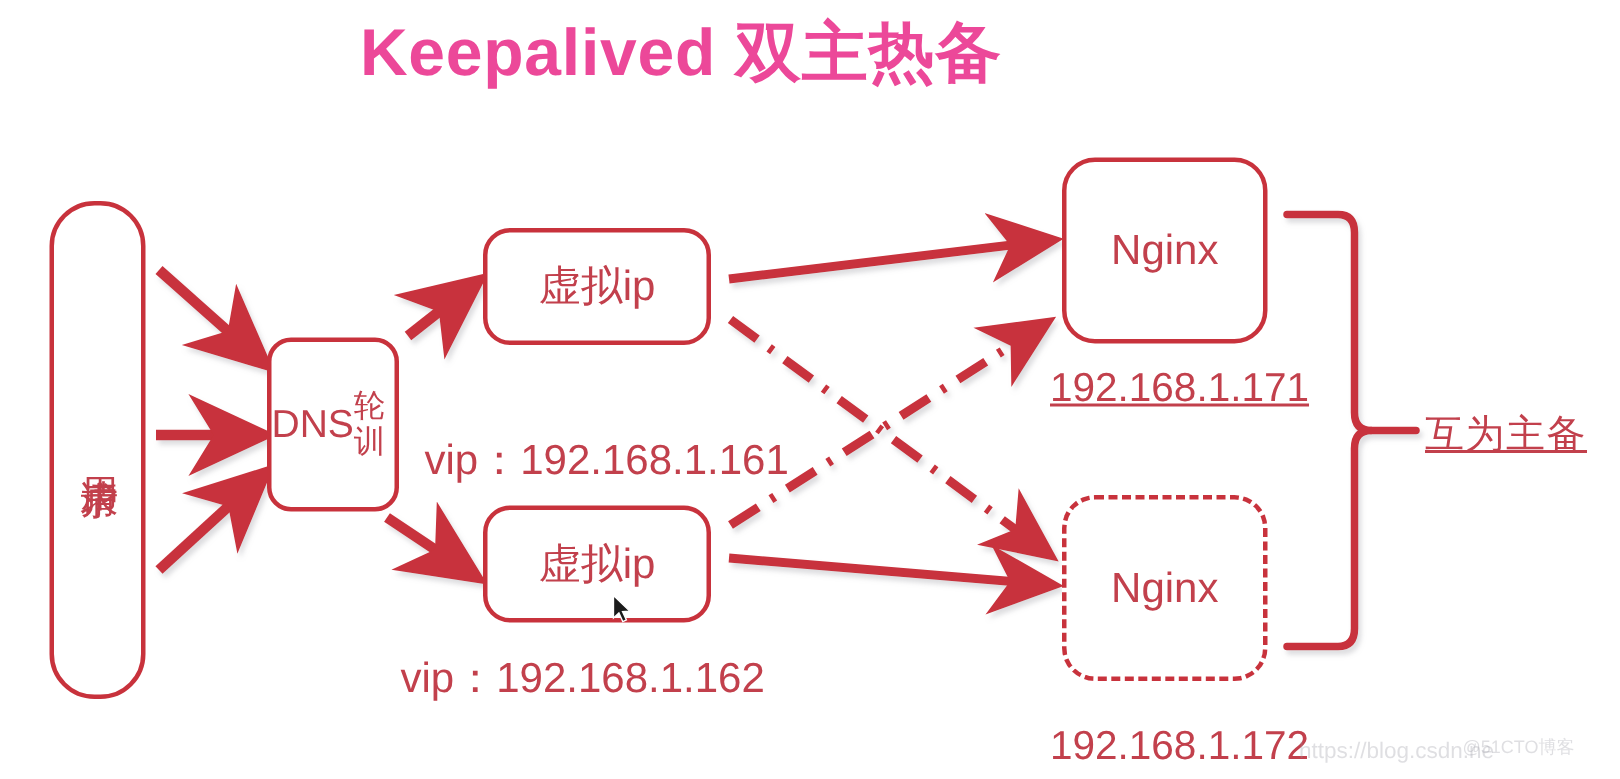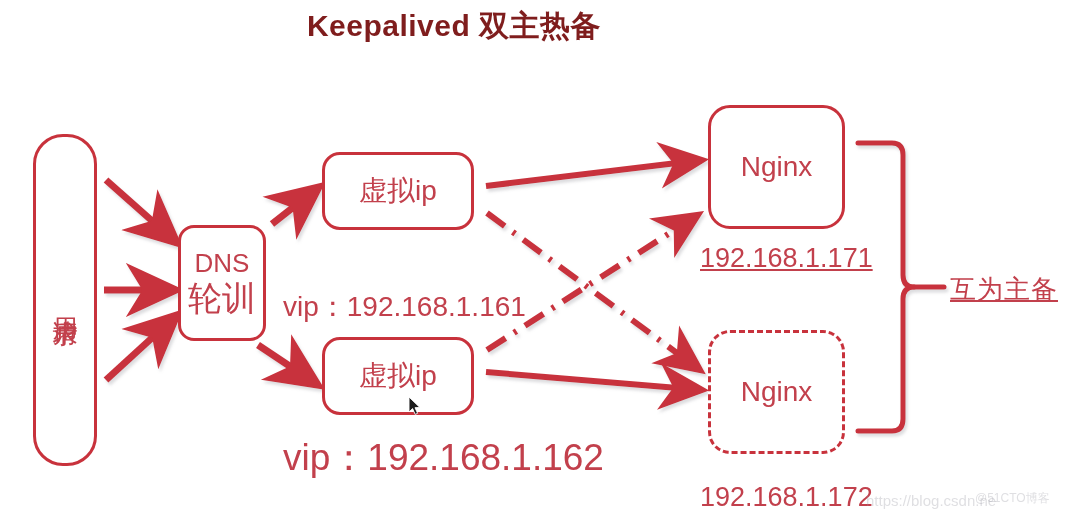--- a/index.html
+++ b/index.html
@@ -23,23 +23,23 @@
     top: 0;
     width: 1080px;
     height: 519px;
   }
   .title {
     position: absolute;
     left: 0;
     top: 6px;
     width: 908px;
     text-align: center;
-    font-size: 30px;
+    font-size: 44px;
     font-weight: bold;
-    color: #7f1d1d;
+    color: #ec4899;
     letter-spacing: 0.5px;
     white-space: nowrap;
   }
   .node {
     position: absolute;
     box-sizing: border-box;
     background: #ffffff;
     display: flex;
     align-items: center;
     justify-content: center;
@@ -66,25 +66,24 @@
     text-orientation: upright;
     letter-spacing: 1px;
     color: #c2404c;
   }
   #node-dns {
     left: 178px;
     top: 225px;
     width: 88px;
     height: 116px;
     border-radius: 16px;
-    flex-direction: column;
     line-height: 1.12;
   }
   #node-dns .l1 { font-size: 26px; }
-  #node-dns .l2 { font-size: 34px; }
+  #node-dns .l2 { font-size: 21px; }
   #node-vip-1 {
     left: 322px;
     top: 152px;
     width: 152px;
     height: 78px;
     border-radius: 18px;
     font-size: 28px;
   }
   #node-vip-2 {
     left: 322px;
@@ -109,21 +108,21 @@
     height: 124px;
     border-radius: 22px;
     font-size: 28px;
   }
   .caption {
     position: absolute;
     color: #c2404c;
     white-space: nowrap;
   }
   #vip-label-1 { left: 283px; top: 248px; font-size: 28px; margin-top: 40px; }
-  #vip-label-2 { left: 283px; top: 433px; font-size: 37px; }
+  #vip-label-2 { left: 267px; top: 433px; font-size: 28px; }
   #ip-label-1  { left: 700px; top: 243px; font-size: 27px; text-decoration: underline; }
   #ip-label-2  { left: 700px; top: 482px; font-size: 27px; }
   #brace-label {
     left: 950px;
     top: 272px;
     font-size: 26px;
     letter-spacing: 1px;
     text-decoration: underline;
   }
   .watermark {

